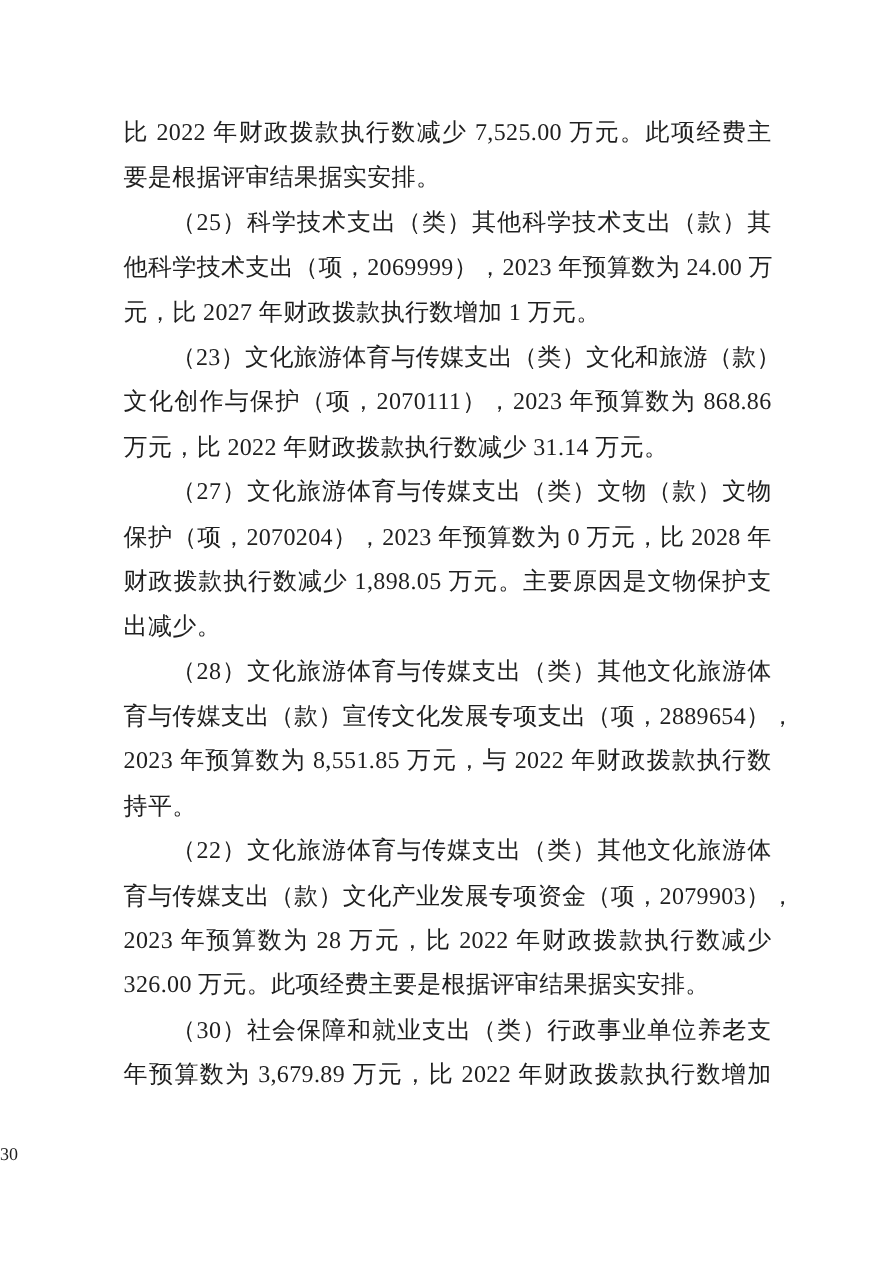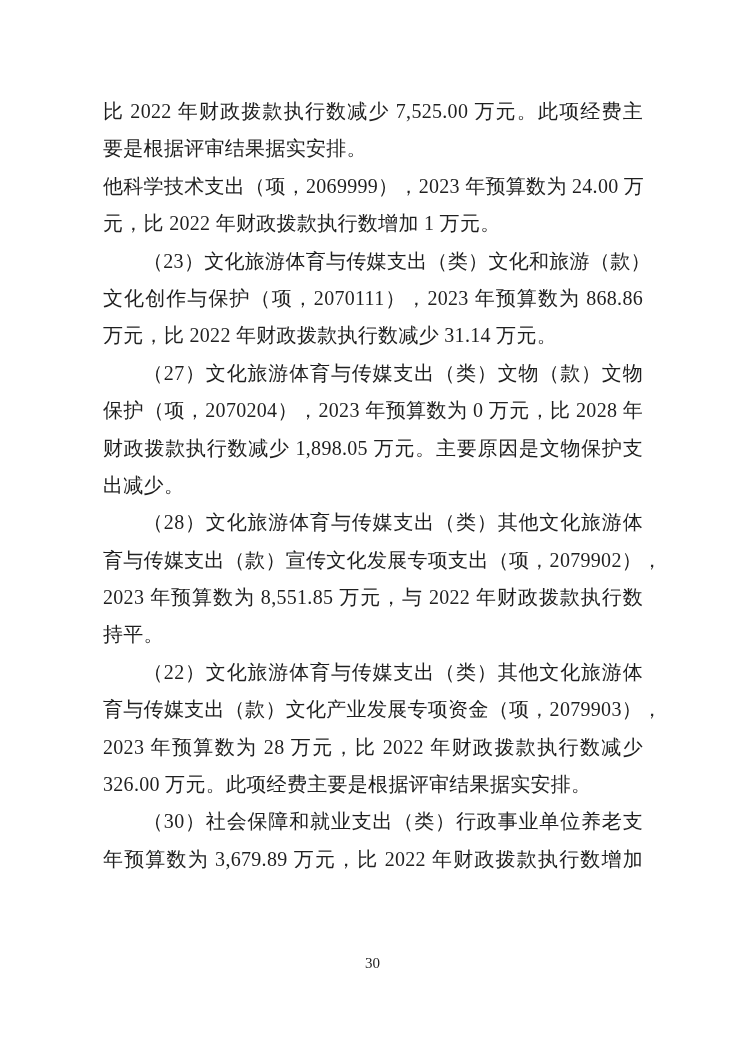--- a/index.html
+++ b/index.html
@@ -45,53 +45,53 @@
     text-justify: inter-character;
   }
   .line.indent {
     text-indent: 40px;
   }
   .footer {
     position: absolute;
     left: 0;
     right: 0;
     top: 953px;
-    text-align: center;
     font-size: 15px;
     line-height: 20px;
     color: #1f1f1f;
   }
 </style>
 </head>
 <body>
 
 <div class="page">
   <div class="content" id="content">
       <div class="paragraph">
         <div class="line just">比 2022 年财政拨款执行数减少 7,525.00 万元。此项经费主</div>
         <div class="line">要是根据评审结果据实安排。</div>
       </div>
       <div class="paragraph">
+        <div class="line just indent">（25）科学技术支出（类）其他科学技术支出（款）其</div>
         <div class="line just">他科学技术支出（项，2069999），2023 年预算数为 24.00 万</div>
-        <div class="line">元，比 2022 年财政拨款执行数增加 1 万元。</div>
+        <div class="line">元，比 2027 年财政拨款执行数增加 1 万元。</div>
       </div>
       <div class="paragraph">
         <div class="line just indent">（23）文化旅游体育与传媒支出（类）文化和旅游（款）</div>
         <div class="line just">文化创作与保护（项，2070111），2023 年预算数为 868.86</div>
         <div class="line">万元，比 2022 年财政拨款执行数减少 31.14 万元。</div>
       </div>
       <div class="paragraph">
         <div class="line just indent">（27）文化旅游体育与传媒支出（类）文物（款）文物</div>
         <div class="line just">保护（项，2070204），2023 年预算数为 0 万元，比 2028 年</div>
         <div class="line just">财政拨款执行数减少 1,898.05 万元。主要原因是文物保护支</div>
         <div class="line">出减少。</div>
       </div>
       <div class="paragraph">
         <div class="line just indent">（28）文化旅游体育与传媒支出（类）其他文化旅游体</div>
-        <div class="line just">育与传媒支出（款）宣传文化发展专项支出（项，2079902），</div>
+        <div class="line just">育与传媒支出（款）宣传文化发展专项支出（项，2889654），</div>
         <div class="line just">2023 年预算数为 8,551.85 万元，与 2022 年财政拨款执行数</div>
         <div class="line">持平。</div>
       </div>
       <div class="paragraph">
         <div class="line just indent">（22）文化旅游体育与传媒支出（类）其他文化旅游体</div>
         <div class="line just">育与传媒支出（款）文化产业发展专项资金（项，2079903），</div>
         <div class="line just">2023 年预算数为 28 万元，比 2022 年财政拨款执行数减少</div>
         <div class="line">326.00 万元。此项经费主要是根据评审结果据实安排。</div>
       </div>
       <div class="paragraph">

